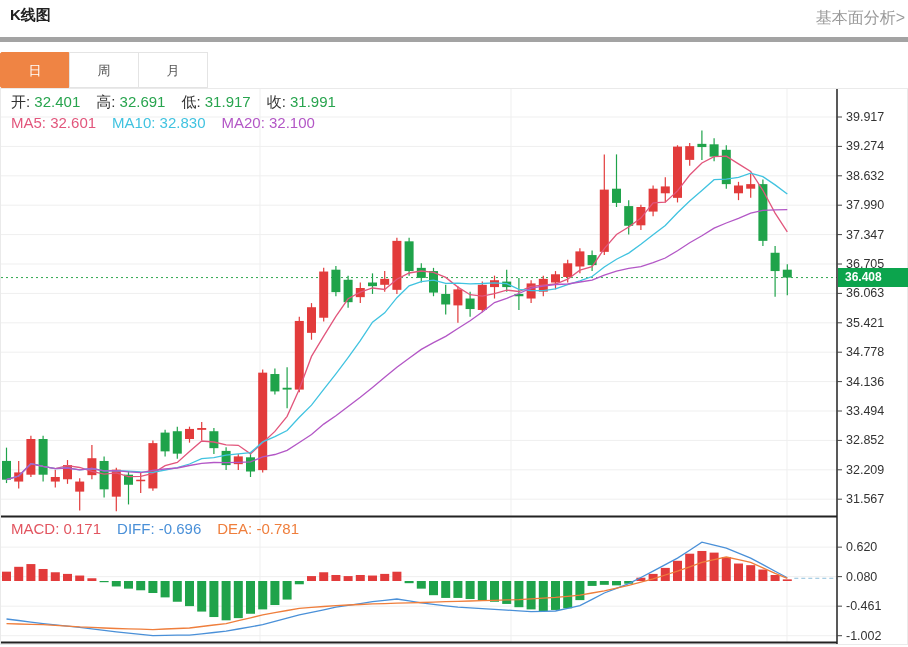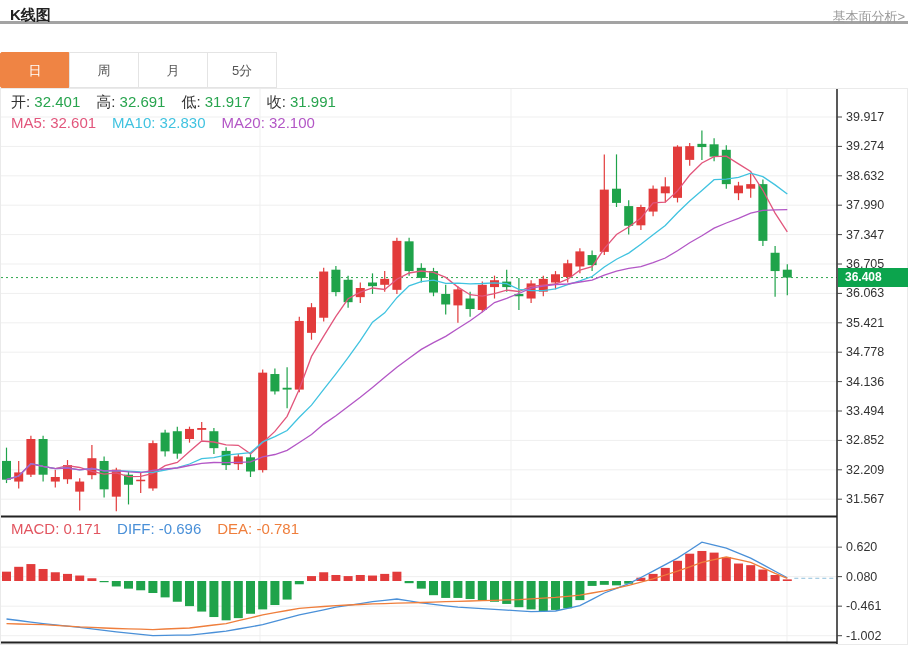--- a/index.html
+++ b/index.html
@@ -1,19 +1,19 @@
 <!DOCTYPE html>
 <html><head>
 <meta charset="utf-8">
 <style>
   html,body{margin:0;padding:0;background:#fff;}
   body{width:908px;height:647px;position:relative;font-family:"Liberation Sans","DejaVu Sans",sans-serif;overflow:hidden;}
-  .header{position:absolute;top:0;left:0;width:908px;height:24px;border-bottom:3px solid #a3a3a3;box-sizing:border-box;}
+  .header{position:absolute;top:0;left:0;width:908px;height:42px;border-bottom:5px solid #a3a3a3;box-sizing:border-box;}
   .page-title{position:absolute;left:10px;top:6px;font-size:15px;font-weight:bold;color:#222;}
-  .fund-link{position:absolute;right:3px;top:8px;font-size:13px;color:#999;text-decoration:none;cursor:pointer;}
+  .fund-link{position:absolute;right:3px;top:8px;font-size:16px;color:#999;text-decoration:none;cursor:pointer;}
   .tabs{position:absolute;top:52px;left:0;display:flex;}
   .tab{width:70px;height:36px;line-height:36px;text-align:center;font-size:13px;color:#555;background:#fff;border:1px solid #e4e4e4;box-sizing:border-box;margin-left:-1px;cursor:pointer;}
   .tab:first-child{margin-left:0;}
   .tab.selected{background:#ef8444;border-color:#ef8444;color:#fff;border-radius:2px;}
   .chart-wrap{position:absolute;top:88px;left:0;width:908px;height:557px;border:1px solid #eaeaea;box-sizing:border-box;background:#fff;}
   .legend-row{position:absolute;left:10px;white-space:nowrap;font-size:15px;pointer-events:none;}
   .legend-row .item{margin-right:16px;}
   .legend-row .lab{color:#333;}
   .badge{position:absolute;left:837px;top:179px;width:86px;height:19px;line-height:19px;color:#fff;font-size:12px;font-weight:bold;padding-left:7px;box-sizing:border-box;}
   svg text{font-family:"Liberation Sans","DejaVu Sans",sans-serif;}
@@ -23,21 +23,20 @@
 
 <div class="header">
   <span class="page-title">K线图</span>
   <a class="fund-link">基本面分析&gt;</a>
 </div>
 
 <div class="tabs" id="tabs">
     <div class="tab selected">日</div>
     <div class="tab">周</div>
     <div class="tab">月</div>
-    <div class="tab">5分</div>
   </div>
 
 <div class="chart-wrap">
   <svg id="chart-svg" width="906" height="555">
       <line x1="0" y1="28" x2="836" y2="28" stroke="#efefef" stroke-width="1"></line>
       <line x1="0" y1="57.4" x2="836" y2="57.4" stroke="#efefef" stroke-width="1"></line>
       <line x1="0" y1="86.8" x2="836" y2="86.8" stroke="#efefef" stroke-width="1"></line>
       <line x1="0" y1="116.19999999999999" x2="836" y2="116.19999999999999" stroke="#efefef" stroke-width="1"></line>
       <line x1="0" y1="145.6" x2="836" y2="145.6" stroke="#efefef" stroke-width="1"></line>
       <line x1="0" y1="175" x2="836" y2="175" stroke="#efefef" stroke-width="1"></line>

